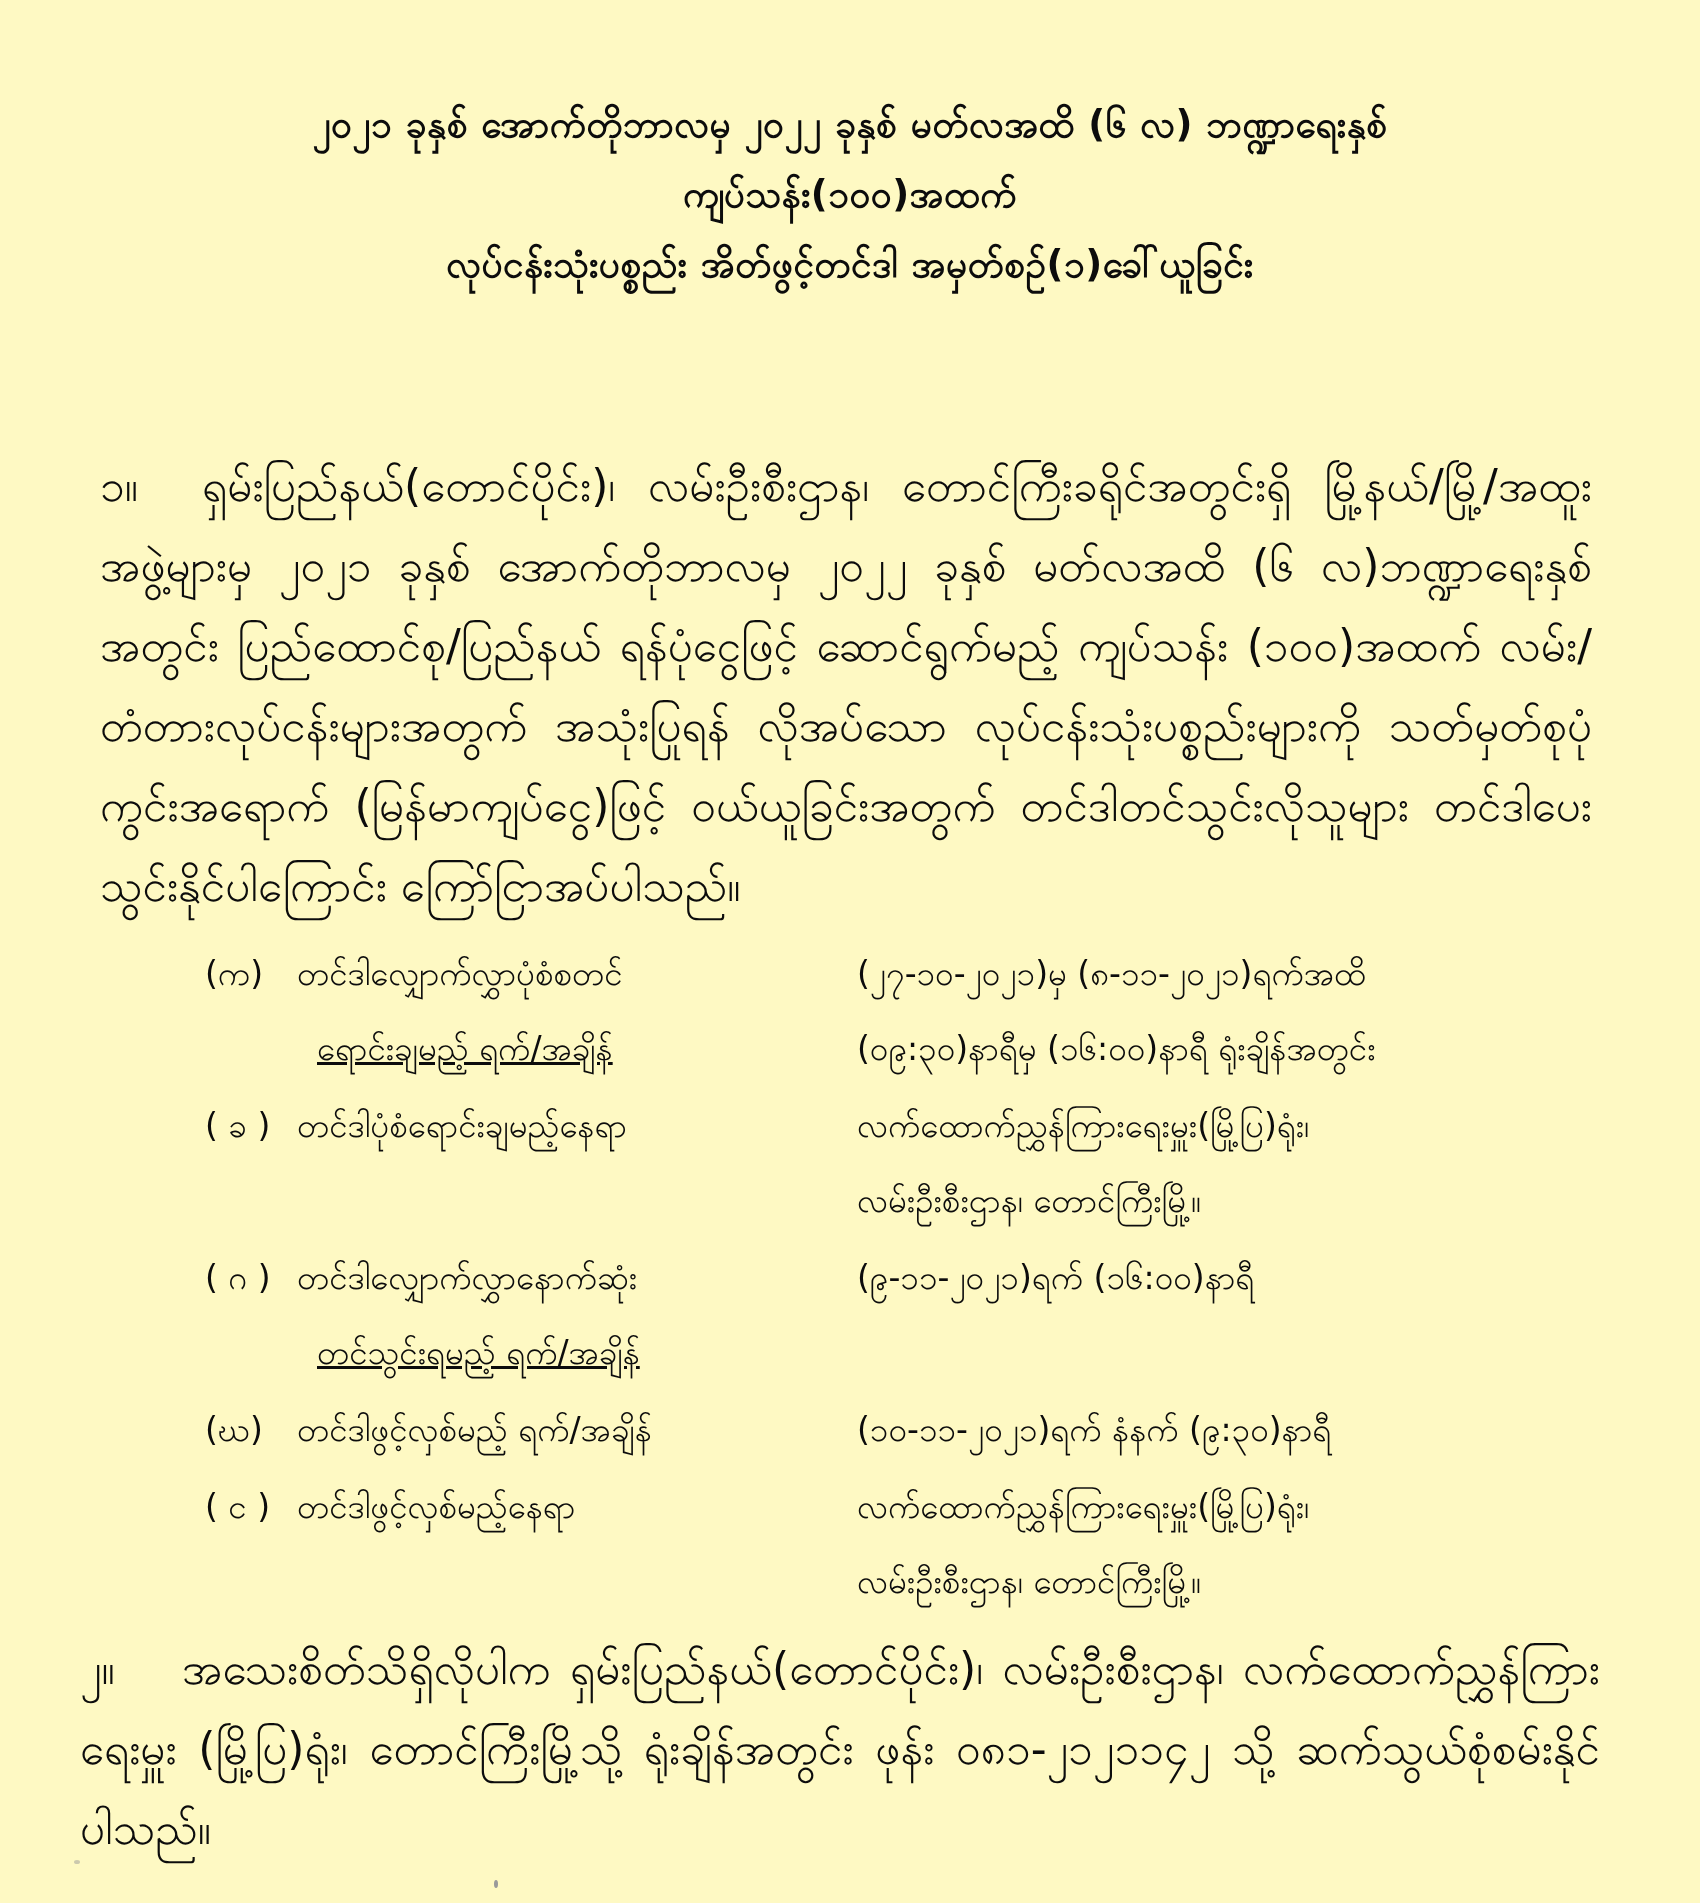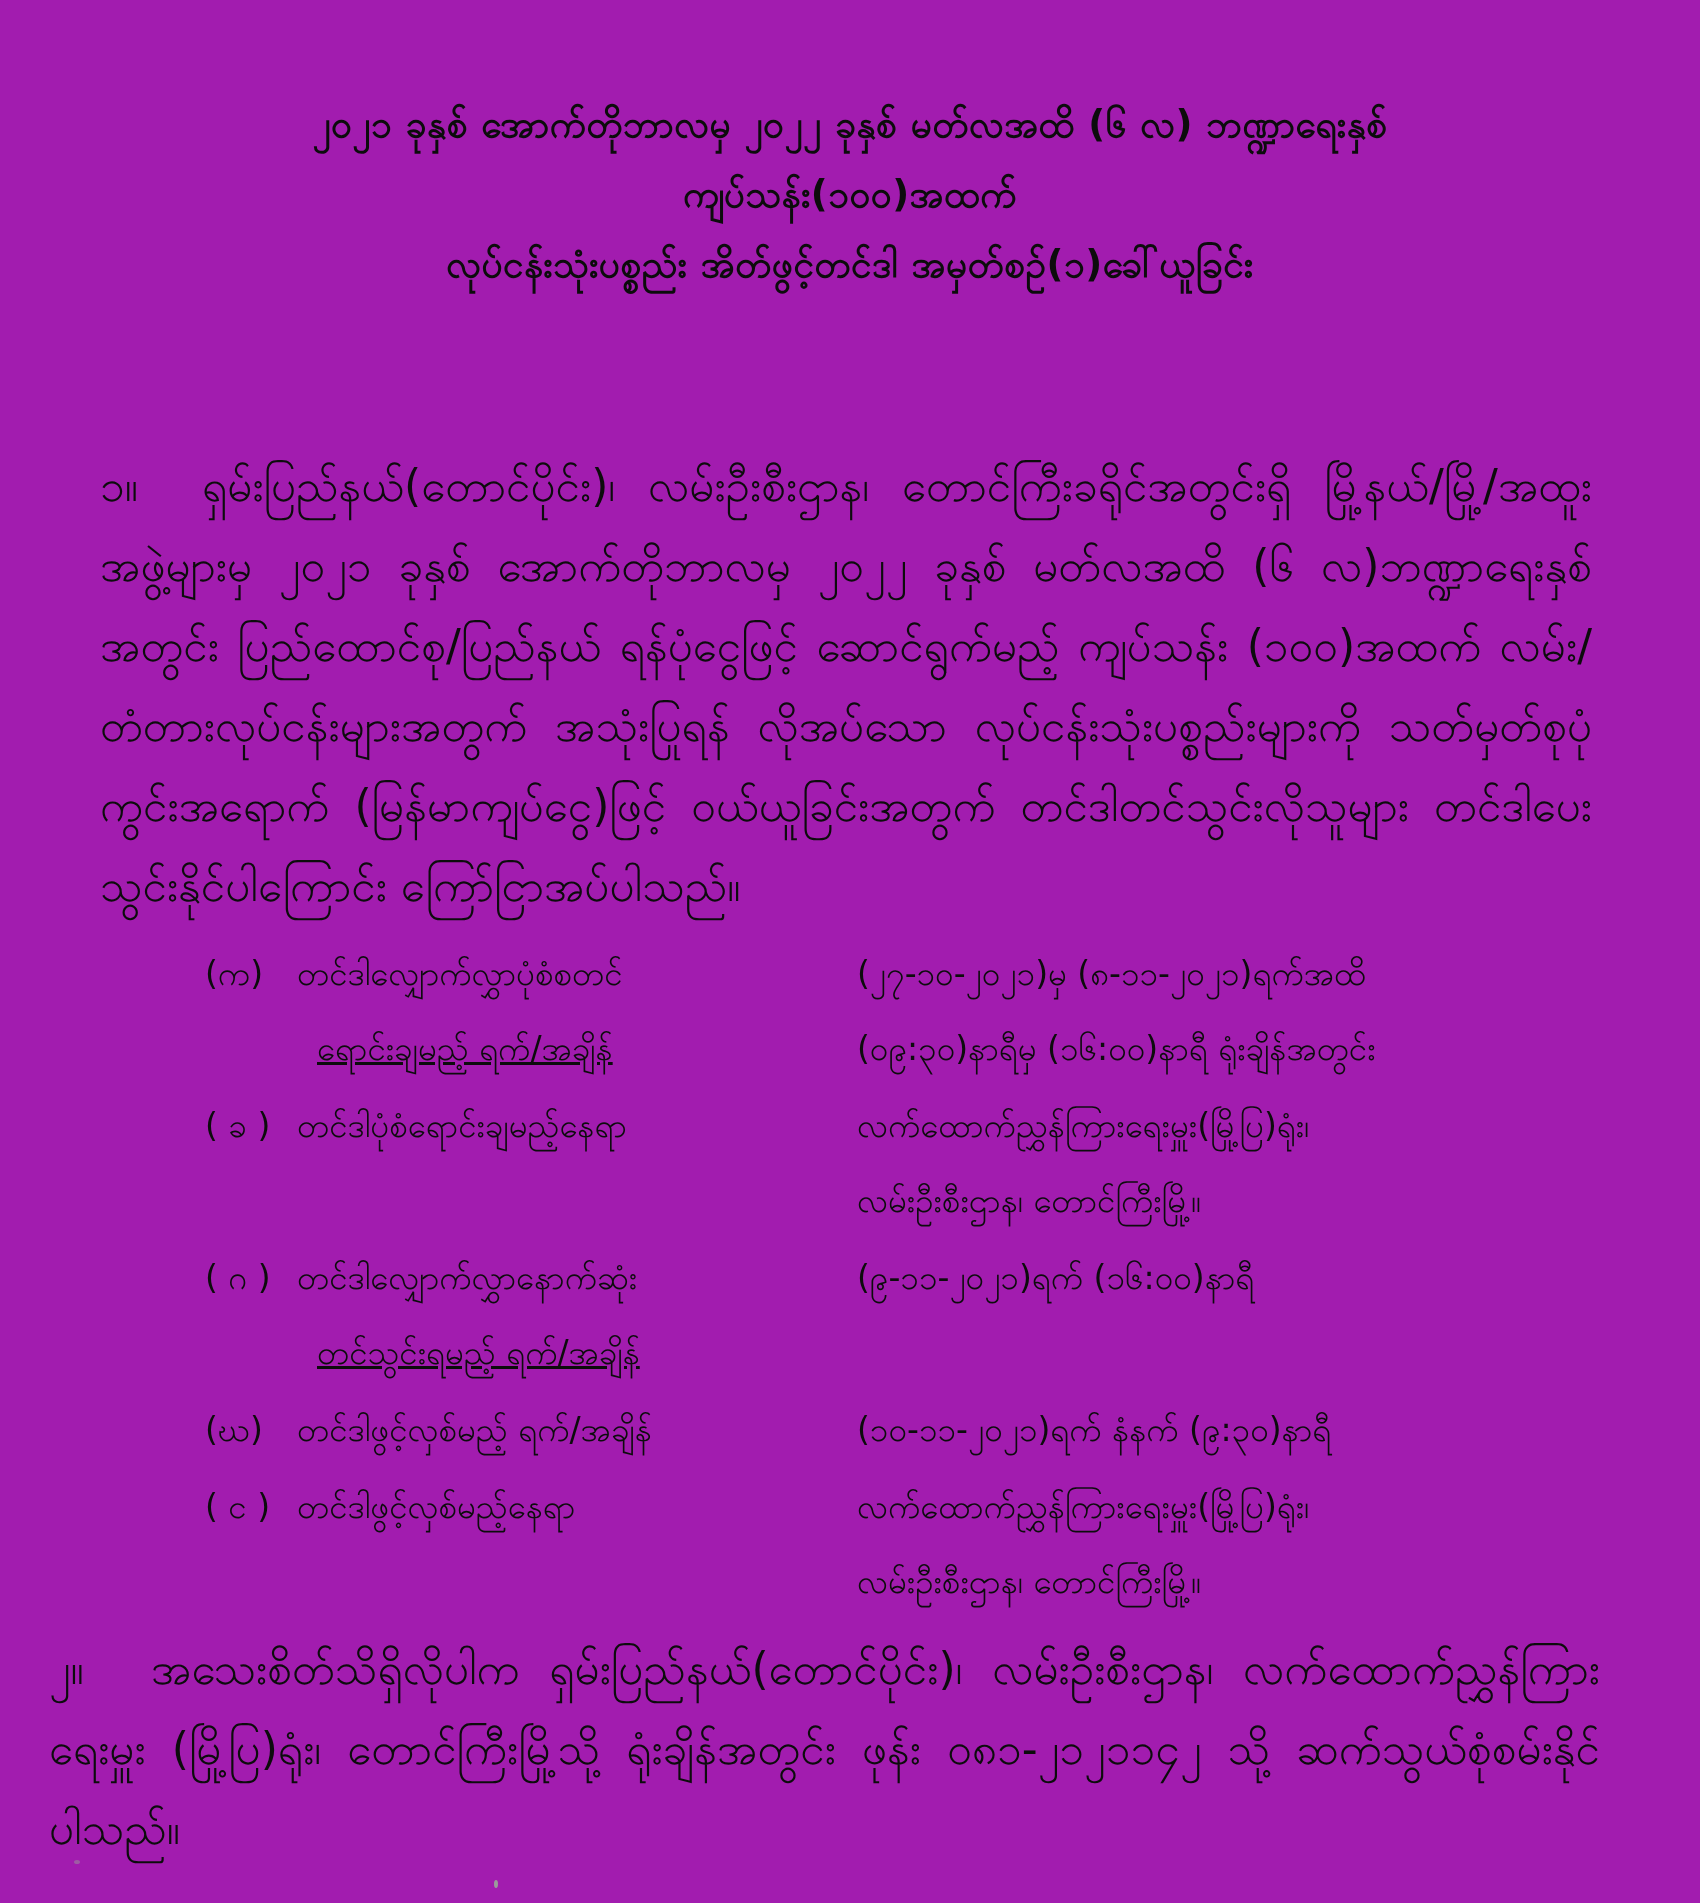--- a/index.html
+++ b/index.html
@@ -3,21 +3,21 @@
 <meta charset="utf-8">
 <style>
   html, body {
     margin: 0; padding: 0; background: #d9d9d9;
   }
   .page {
     position: relative;
     width: 1700px;
     height: 1903px;
     margin: 0 auto;
-    background: #a21caf;
+    background: #fef9c3;
     color: #0c0c0c;
     font-family: "DejaVu Sans", sans-serif;
     overflow: hidden;
   }
   .title-block {
     padding-top: 90px;
     text-align: center;
     font-weight: bold;
     font-size: 37px;
     line-height: 70px;
@@ -26,21 +26,21 @@
   .para {
     font-size: 44px;
     line-height: 80px;
     text-align: justify;
     text-justify: inter-word;
   }
   .para-1 {
     margin: 146px 108px 0 100px;
   }
   .para-2 {
-    margin: 10px 100px 0 49px;
+    margin: 10px 100px 0 80px;
   }
   .para-num {
     display: inline-block;
     width: 102px;
   }
   .details {
     margin: 10px 60px 0 205px;
     font-size: 33px;
   }
   .detail-row {

